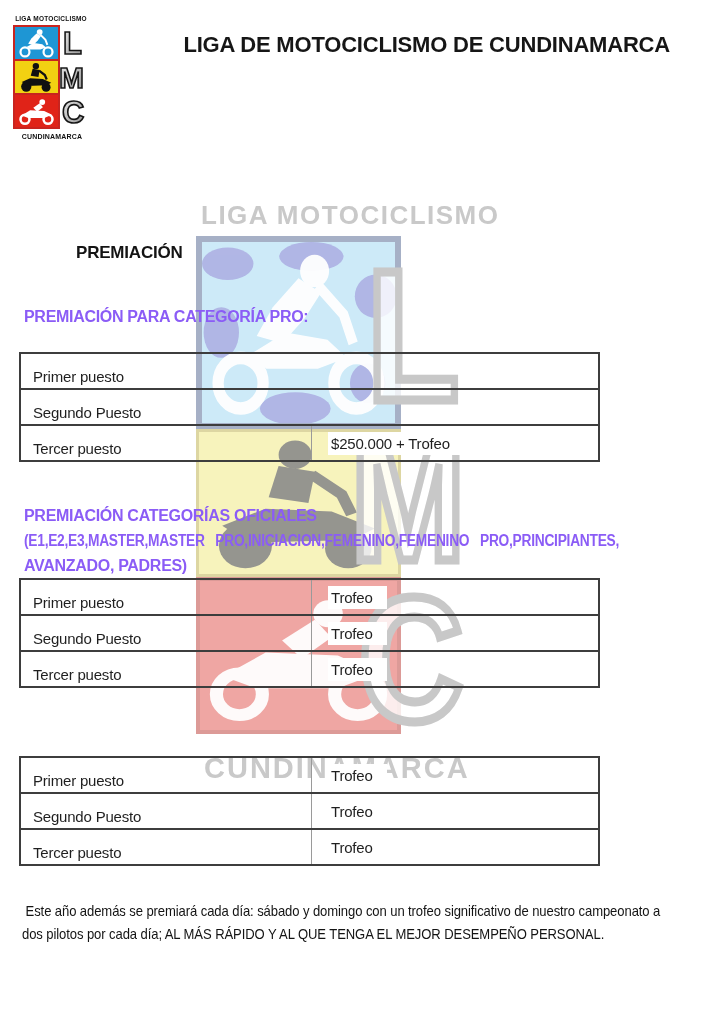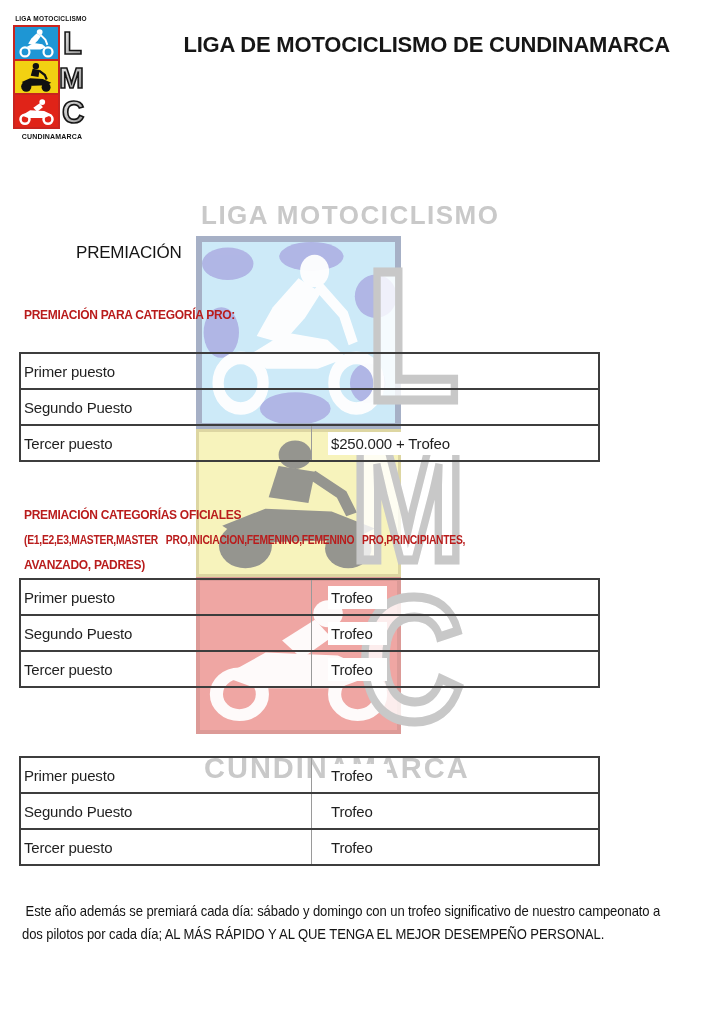--- a/index.html
+++ b/index.html
@@ -34,37 +34,37 @@
   .wm-text-top{left:201px;top:200px;font-size:26px;letter-spacing:1.5px;}
   .wm-text-bottom{left:204px;top:752px;font-size:29px;letter-spacing:2px;}
   .wm-sq{position:absolute;left:196px;width:205px;box-sizing:border-box;overflow:hidden;}
   .wm-sq svg{position:absolute;left:0;top:0;width:100%;height:100%;}
   .wm-sq-blue{top:236px;height:193px;background:#cdeaf8;border:6px solid #a6b0c6;}
   .wm-sq-yellow{top:429px;height:148px;background:#f7f3bc;border:3px solid #ddd6a2;}
   .wm-sq-red{top:577px;height:157px;background:#efa6a3;border:4px solid #dc9a97;}
   .wm-letters{position:absolute;left:345px;top:240px;width:142px;height:500px;}
   
   .content{position:absolute;left:0;top:0;width:704px;height:1024px;z-index:2;}
-  .main-heading{position:absolute;left:76px;top:243px;font-size:17px;font-weight:normal;
+  .main-heading{position:absolute;left:76px;top:243px;font-size:17px;font-weight:bold;
     color:#141414;letter-spacing:-.2px;}
-  .section-heading{position:absolute;left:24px;font-size:12px;font-weight:bold;
-    color:#b91c1c;letter-spacing:-.3px;white-space:nowrap;}
+  .section-heading{position:absolute;left:24px;font-size:16px;font-weight:bold;
+    color:#8b5cf6;letter-spacing:-.3px;white-space:nowrap;}
   .sec-pro{top:308px;}
   .sec-oficiales{top:503px;line-height:25px;}
   .sec-oficiales .hline{white-space:pre;}
   .sec-oficiales .hline-wide{transform:scaleX(.86);transform-origin:left center;}
   .sec-infantil{top:729px;}
   .prize-table{position:absolute;left:19px;width:577px;border:2px solid #3d3d3d;box-sizing:content-box;}
   .t-pro{top:352px;}
   .t-oficiales{top:578px;}
   .t-infantil{top:756px;}
   .trow{display:flex;height:34px;border-bottom:2px solid #3d3d3d;}
   .trow:last-child{border-bottom:none;}
   .tcell{display:flex;align-items:center;font-size:15px;color:#1f1f1f;letter-spacing:-.2px;}
-  .tcell-pos{width:290px;padding-left:1px;box-sizing:border-box;}
+  .tcell-pos{width:290px;padding-left:10px;box-sizing:border-box;align-items:flex-end;}
   .tcell-prize{flex:1;border-left:1px solid #9a9a9a;}
   .tcell-pos span{background:#ffffff;padding:3px 55px 3px 2px;}
   .tcell-prize span{background:#ffffff;padding:3px 14px 3px 3px;margin-left:16px;}
   .footer-note{position:absolute;left:22px;top:900px;width:724px;
     font-size:14.5px;line-height:23px;color:#141414;white-space:pre-wrap;
     transform:scaleX(.9);transform-origin:left top;letter-spacing:-.1px;}
 </style>
 </head>
 <body>
 

